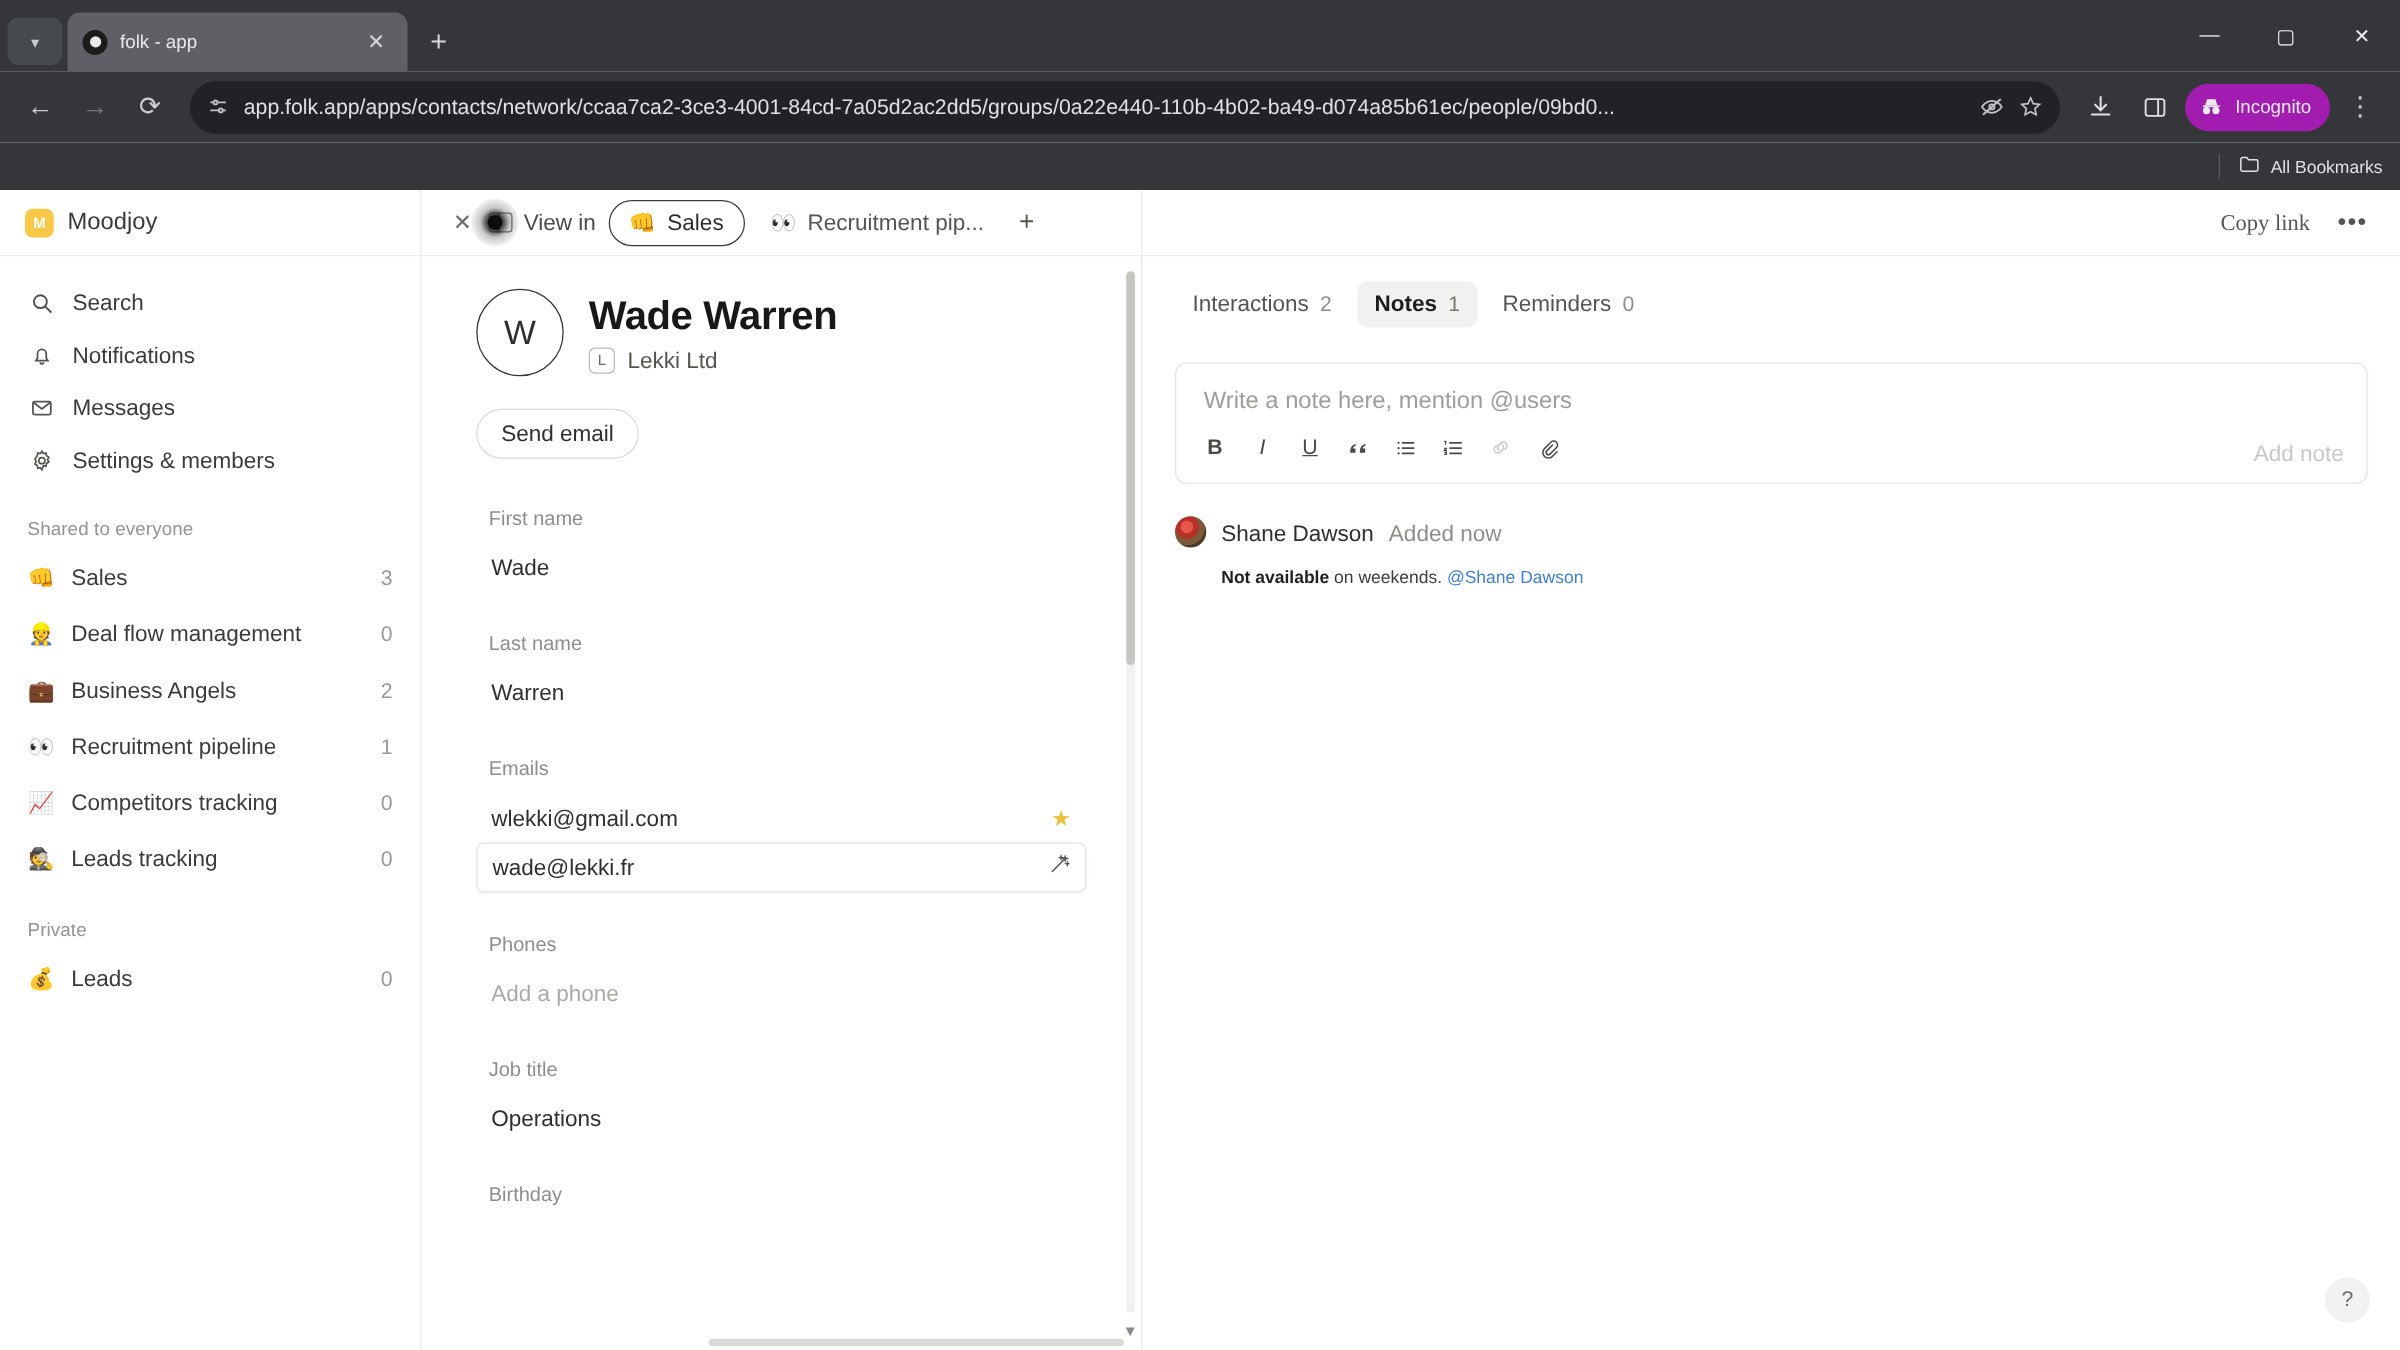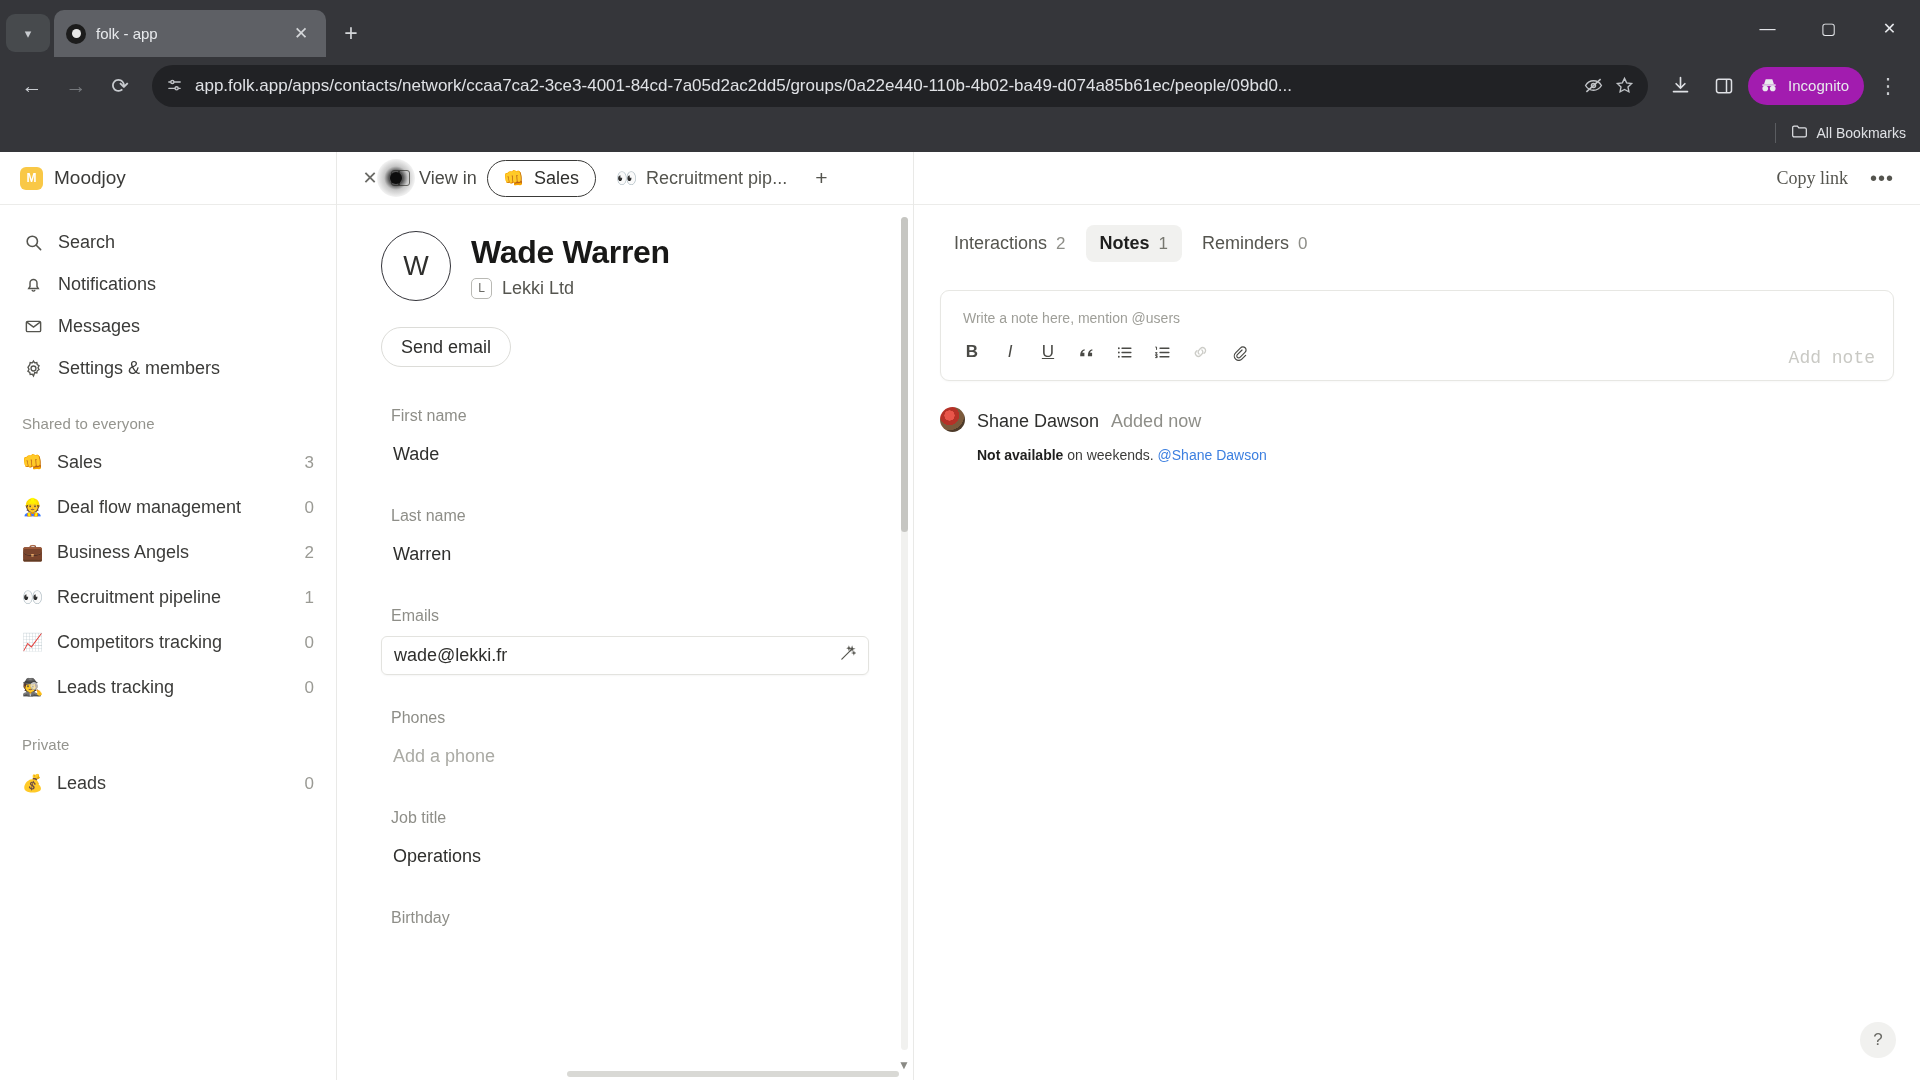--- a/index.html
+++ b/index.html
@@ -220,29 +220,29 @@
     font-size: 18px; color: #55554f;
   }
   .rtab.active { background: #f1f1ef; color: #1f1f1e; font-weight: 700; }
   .rtab .cnt { color: #8e8e88; font-weight: 400; font-size: 17px; }
   .rtab.active .cnt { color: #77776f; }
 
   .notebox {
     margin: 28px 26px 0 26px; border: 1px solid #e7e7e3; border-radius: 9px;
     background: #fff; box-shadow: 0 1px 2px rgba(0,0,0,.03); overflow: hidden;
   }
-  .notebox .placeholder { padding: 19px 22px 5px 22px; font-size: 14px; color: #9e9e98; }
+  .notebox .placeholder { padding: 19px 22px 5px 22px; font-size: 19px; color: #9e9e98; }
   .notebar { display: flex; align-items: center; gap: 4px; padding: 6px 14px 13px 14px; position: relative; }
   .tbtn {
     width: 34px; height: 30px; display: flex; align-items: center; justify-content: center;
     color: #4a4a46; font-size: 17px; border-radius: 5px;
   }
   .tbtn.disabled { color: #cdcdc8; }
   .addnote {
-    position: absolute; right: 18px; bottom: 12px; font-size: 18px; color: #c9c9c4; font-family: Liberation Mono, monospace;
+    position: absolute; right: 18px; bottom: 12px; font-size: 18px; color: #c9c9c4;
   }
 
   .notelist { padding: 26px 26px 0 26px; }
   .note-head { display: flex; align-items: flex-end; gap: 12px; }
   .note-av {
     width: 25px; height: 25px; border-radius: 50%; flex: none; overflow: hidden;
     background: radial-gradient(circle at 38% 34%, #e8554a 0 22%, #b53127 23% 42%, #7b5a3c 43% 64%, #4d3a29 65% 100%);
   }
   .note-author { font-size: 18px; color: #2f2f2d; font-weight: 500; }
   .note-time { font-size: 18px; color: #8e8e88; }
@@ -474,20 +474,24 @@
               <div class="fvalue">Wade</div>
             </div>
 
             <div class="fgroup">
               <div class="flabel">Last name</div>
               <div class="fvalue">Warren</div>
             </div>
 
             <div class="fgroup">
               <div class="flabel">Emails</div>
+              <div class="frow">
+                <span class="txt">wlekki@gmail.com</span>
+                <span class="star">★</span>
+              </div>
               <div class="frow hovered">
                 <span class="txt">wade@lekki.fr</span>
                 <span class="wand">
                   <svg width="17" height="17" viewBox="0 0 24 24" fill="none" stroke="#55554f" stroke-width="1.7" stroke-linecap="round">
                     <line x1="4" y1="20" x2="15" y2="9"></line>
                       <path d="M15.5 8.5l2.2-2.2"></path>
                     <path d="M18.5 3.3l.5 1.6 1.6.5-1.6.5-.5 1.6-.5-1.6-1.6-.5 1.6-.5z" fill="#55554f"></path>
                     <path d="M14 3l.35 1.1L15.4 4.5l-1.05.4L14 6l-.35-1.1-1.05-.4 1.05-.4z" fill="#55554f"></path>
                     <path d="M21 10l.3.95.95.3-.95.3-.3.95-.3-.95-.95-.3.95-.3z" fill="#55554f"></path>
                   </svg>

